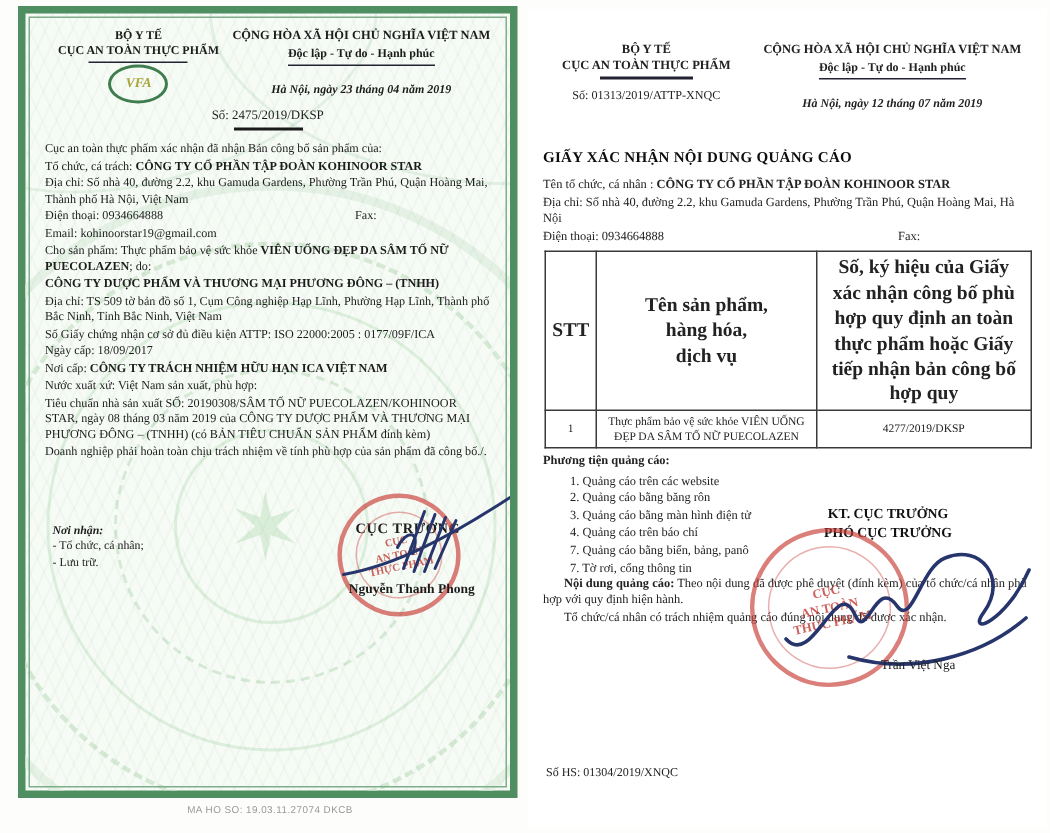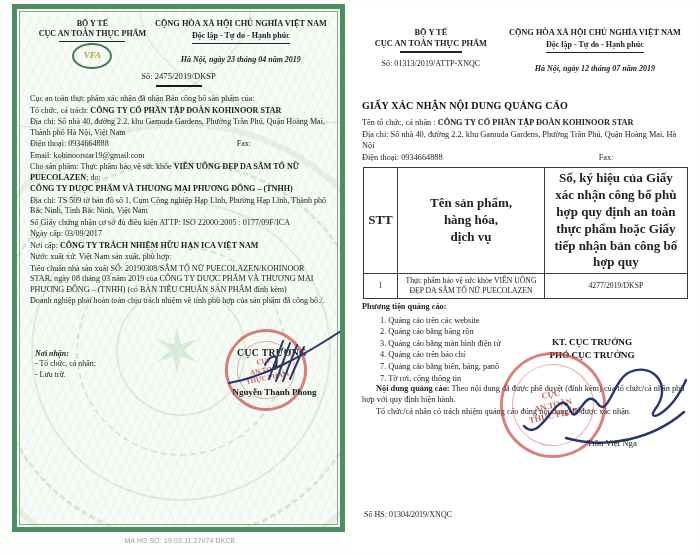--- a/index.html
+++ b/index.html
@@ -151,21 +151,21 @@
       <p>Địa chỉ: Số nhà 40, đường 2.2, khu Gamuda Gardens, Phường Trần Phú, Quận Hoàng Mai, Thành phố Hà Nội, Việt Nam</p>
       <p class="flexline">
           <span>Điện thoại: 0934664888</span>
           <span class="fax">Fax:</span>
         </p>
       <p>Email: kohinoorstar19@gmail.com</p>
       <p><span>Cho sản phẩm: Thực phẩm bảo vệ sức khỏe </span><span class="b">VIÊN UỐNG ĐẸP DA SÂM TỐ NỮ PUECOLAZEN</span><span>; do:</span></p>
       <p class="b">CÔNG TY DƯỢC PHẨM VÀ THƯƠNG MẠI PHƯƠNG ĐÔNG – (TNHH)</p>
       <p>Địa chỉ: TS 509 tờ bản đồ số 1, Cụm Công nghiệp Hạp Lĩnh, Phường Hạp Lĩnh, Thành phố Bắc Ninh, Tỉnh Bắc Ninh, Việt Nam</p>
       <p>Số Giấy chứng nhận cơ sở đủ điều kiện ATTP: ISO 22000:2005 : 0177/09F/ICA</p>
-      <p>Ngày cấp: 03/09/2017</p>
+      <p>Ngày cấp: 18/09/2017</p>
       <p><span>Nơi cấp: </span><span class="b">CÔNG TY TRÁCH NHIỆM HỮU HẠN ICA VIỆT NAM</span></p>
       <p>Nước xuất xứ: Việt Nam sản xuất, phù hợp:</p>
       <p>Tiêu chuẩn nhà sản xuất SỐ: 20190308/SÂM TỐ NỮ PUECOLAZEN/KOHINOOR STAR, ngày 08 tháng 03 năm 2019 của CÔNG TY DƯỢC PHẨM VÀ THƯƠNG MẠI PHƯƠNG ĐÔNG – (TNHH) (có BẢN TIÊU CHUẨN SẢN PHẨM đính kèm)</p>
       <p>Doanh nghiệp phải hoàn toàn chịu trách nhiệm về tính phù hợp của sản phẩm đã công bố./.</p>
     </div>
   </div>
 
   <div class="recipients">
     <div class="head">Nơi nhận:</div>
     <div>- Tổ chức, cá nhân;</div>

